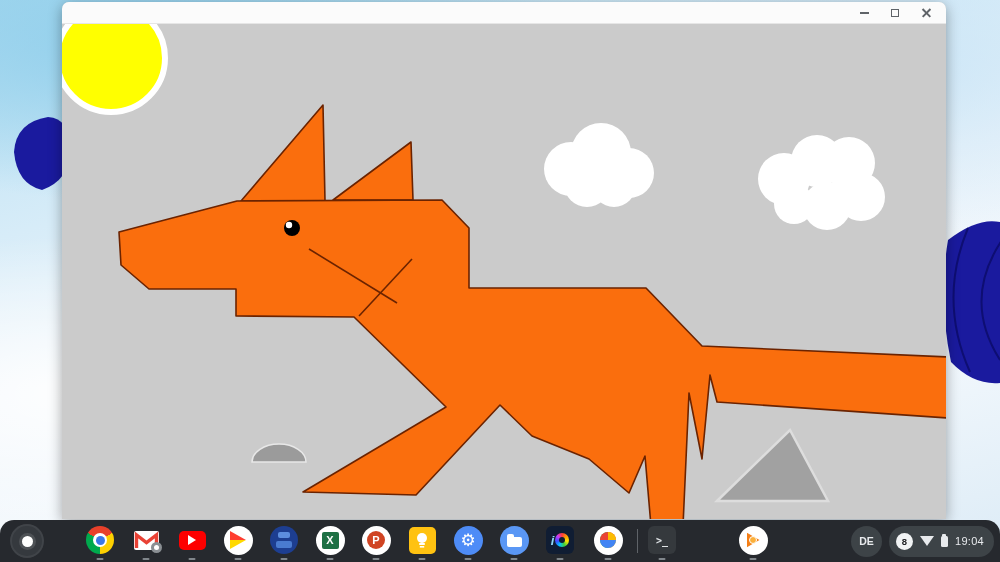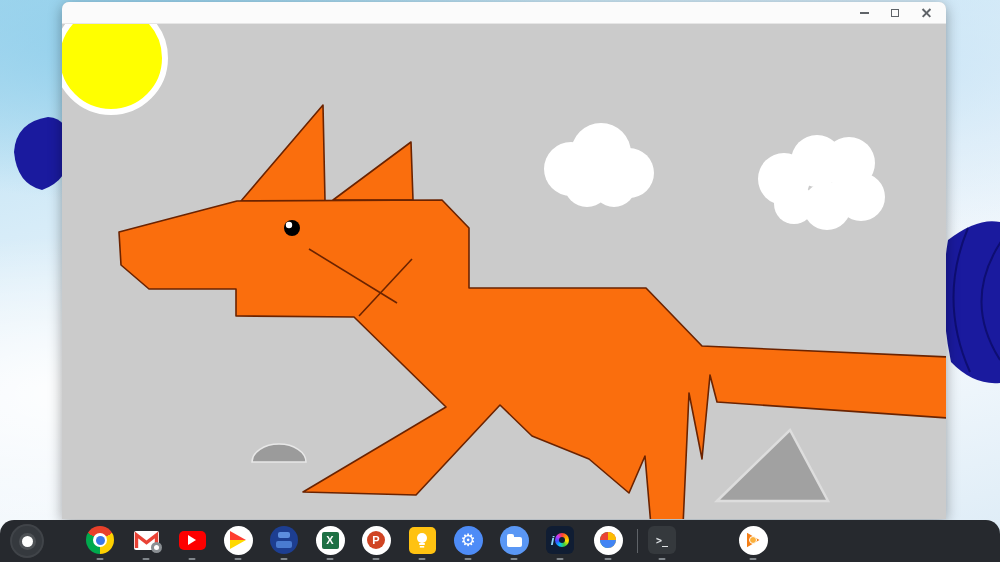--- a/index.html
+++ b/index.html
@@ -183,13 +183,22 @@
       </div>
       <div class="app" style="left: 736px;">
         <i style="width:29px;height:29px;border-radius:50%;background:#fff;display:flex;align-items:center;justify-content:center;position:relative">
           <b style="width:13px;height:15px;clip-path:polygon(0 0,100% 50%,0 100%);background:#f57f17"></b>
           <b style="position:absolute;left:10px;top:10.5px;width:8px;height:8px;border-radius:50%;background:#fbb03b;border:1.5px solid #fff;box-sizing:border-box"></b>
         </i>
         <i class="dash"></i>
       </div>
     </div>
   <div class="sep" id="shelf-sep" style="left: 637px;"></div>
+  <div class="status">
+    <button class="lang">DE</button>
+    <button class="tray">
+      <span class="badge">8</span>
+      <i class="wifi"></i>
+      <i class="battery"></i>
+      <span class="time">19:04</span>
+    </button>
+  </div>
 </div>
 
 </body></html>

